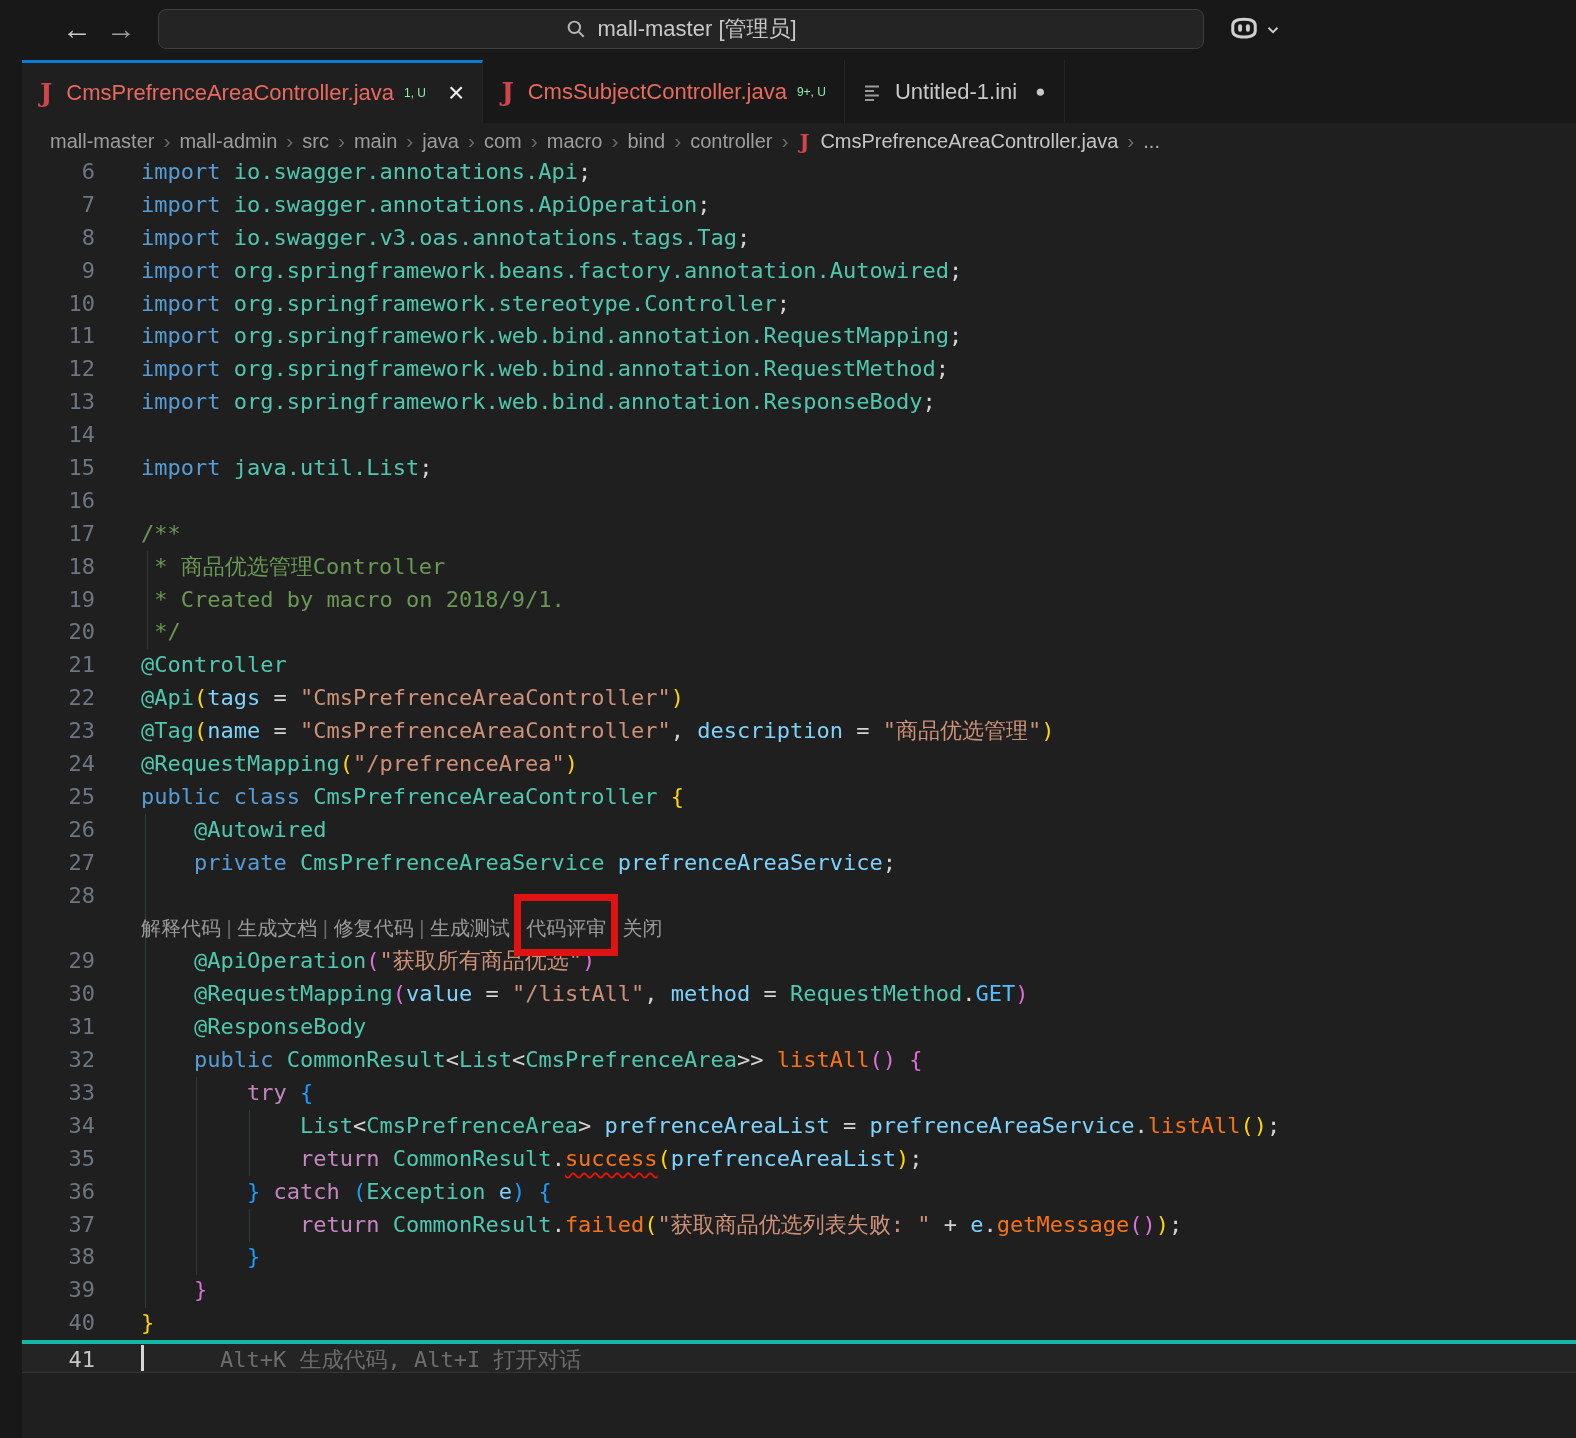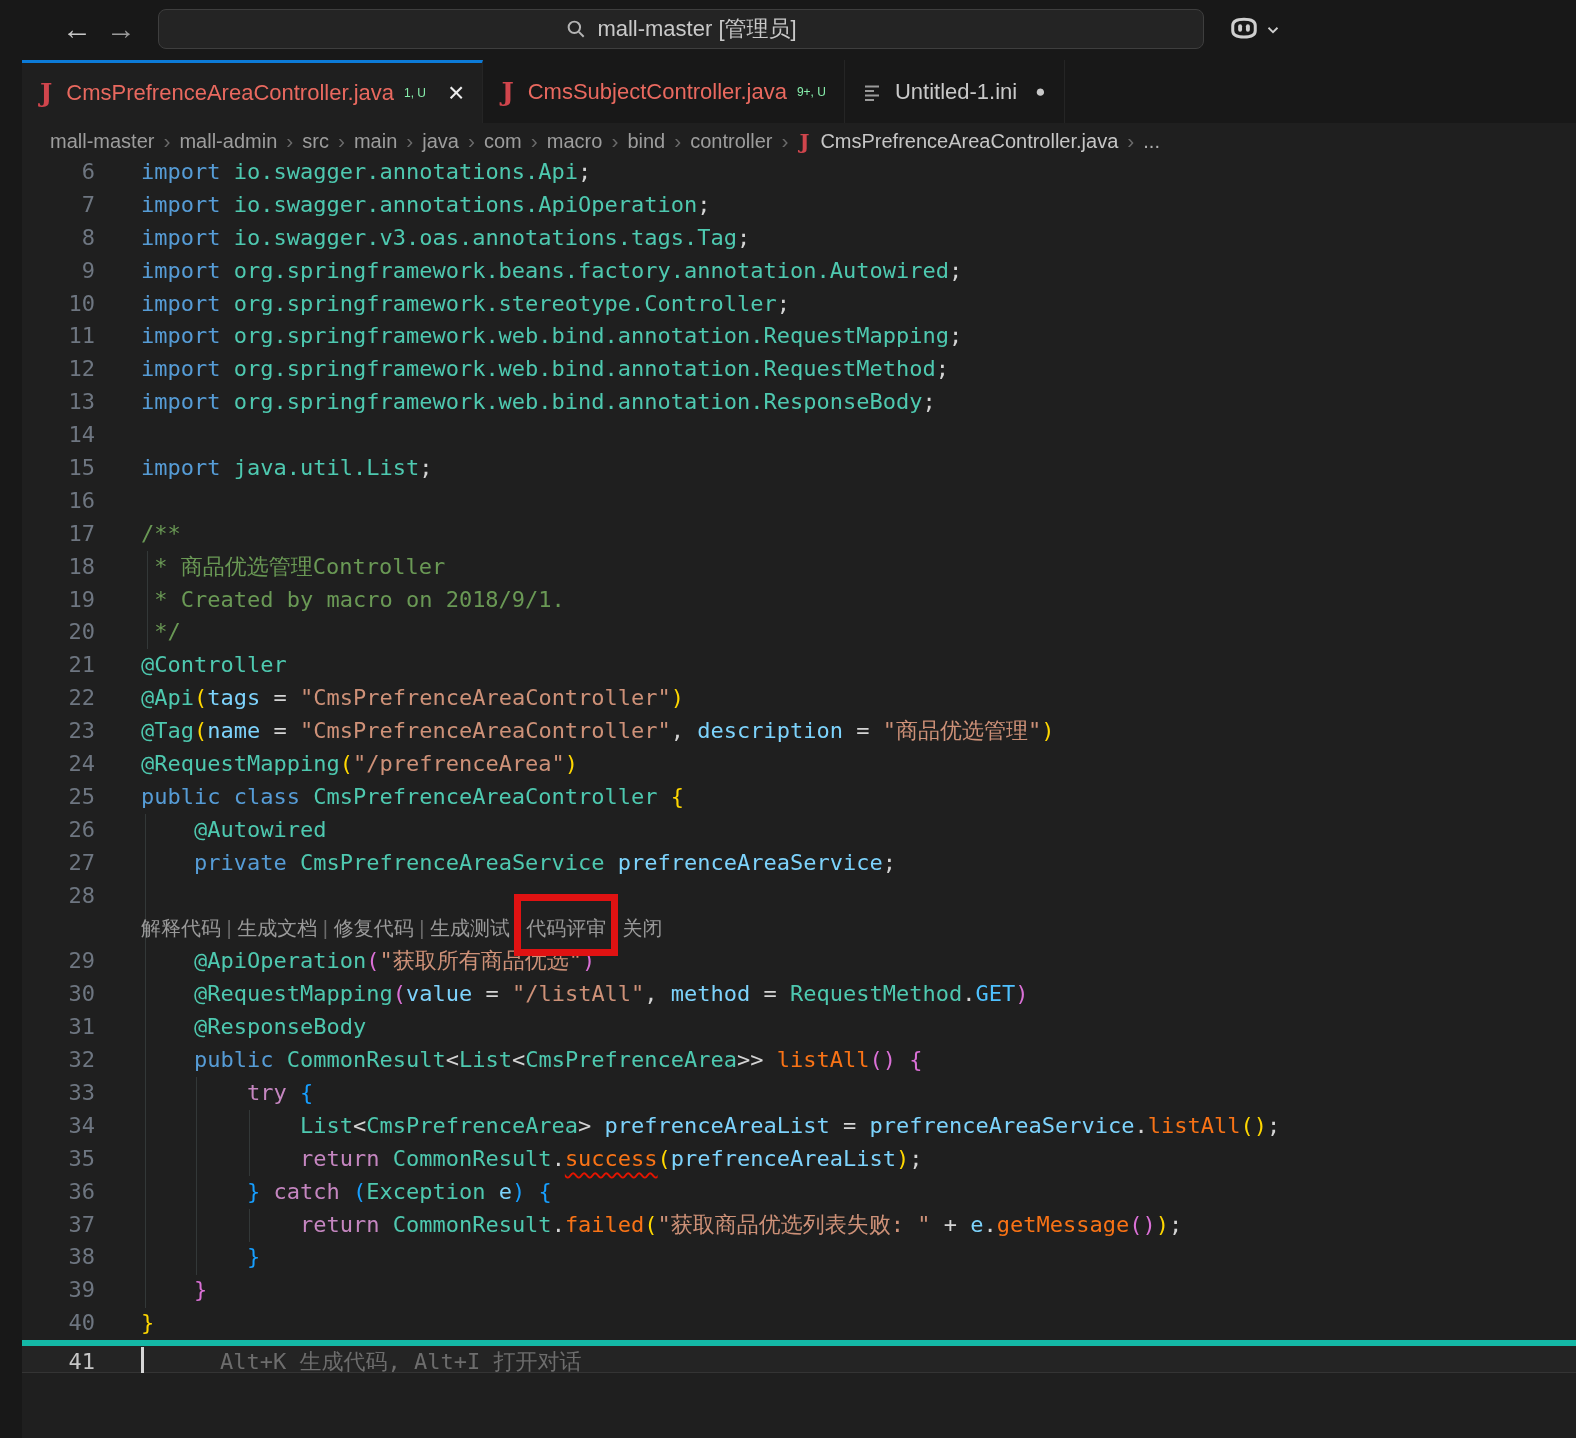--- a/index.html
+++ b/index.html
@@ -38,21 +38,21 @@
   .crumb-file{color:#c6c6c6;cursor:pointer;}
   .crumb-j{font-family:"DejaVu Serif",serif;font-weight:bold;font-size:21px;color:#d0454c;margin:0 2px;}
   .crumb-more{color:#b0b0b0;}
 
   
   .editor{position:absolute;left:0;top:156px;width:1576px;height:1282px;
     font-family:"DejaVu Sans Mono",monospace;font-size:22px;z-index:2;}
   .row{height:32.9px;line-height:32.9px;white-space:pre;box-sizing:border-box;}
   .gutter{display:inline-block;width:95px;text-align:right;color:#6e7681;vertical-align:top;}
   .code{display:inline-block;margin-left:46px;white-space:pre;vertical-align:top;}
-  .row.current{background:#242424;border-top:6px solid #14b8a6;border-bottom:1px solid #343434;}
+  .row.current{background:#242424;border-top:4px solid #14b8a6;border-bottom:1px solid #343434;}
   .row.current .gutter{color:#c6c6c6;}
   .cursor{display:inline-block;width:3px;height:26px;background:#d7d7d7;vertical-align:-4px;}
   .ghost{color:#6d6d6d;margin-left:76px;}
 
   .tok.kw{color:#569cd6;} .tok.ctrl{color:#c586c0;} .tok.type{color:#4ec9b0;}
   .tok.var{color:#7dd3fc;} .tok.fn{color:#f97316;} .tok.str{color:#ce9178;}
   .tok.cmt{color:#6a9955;} .tok.pun{color:#d4d4d4;} .tok.const{color:#4fc1ff;}
   .tok.b1{color:#ffd700;} .tok.b2{color:#da70d6;} .tok.b3{color:#179fff;}
   .tok.sqg{text-decoration:underline wavy #e51400;text-decoration-thickness:2px;text-underline-offset:6px;}
 

